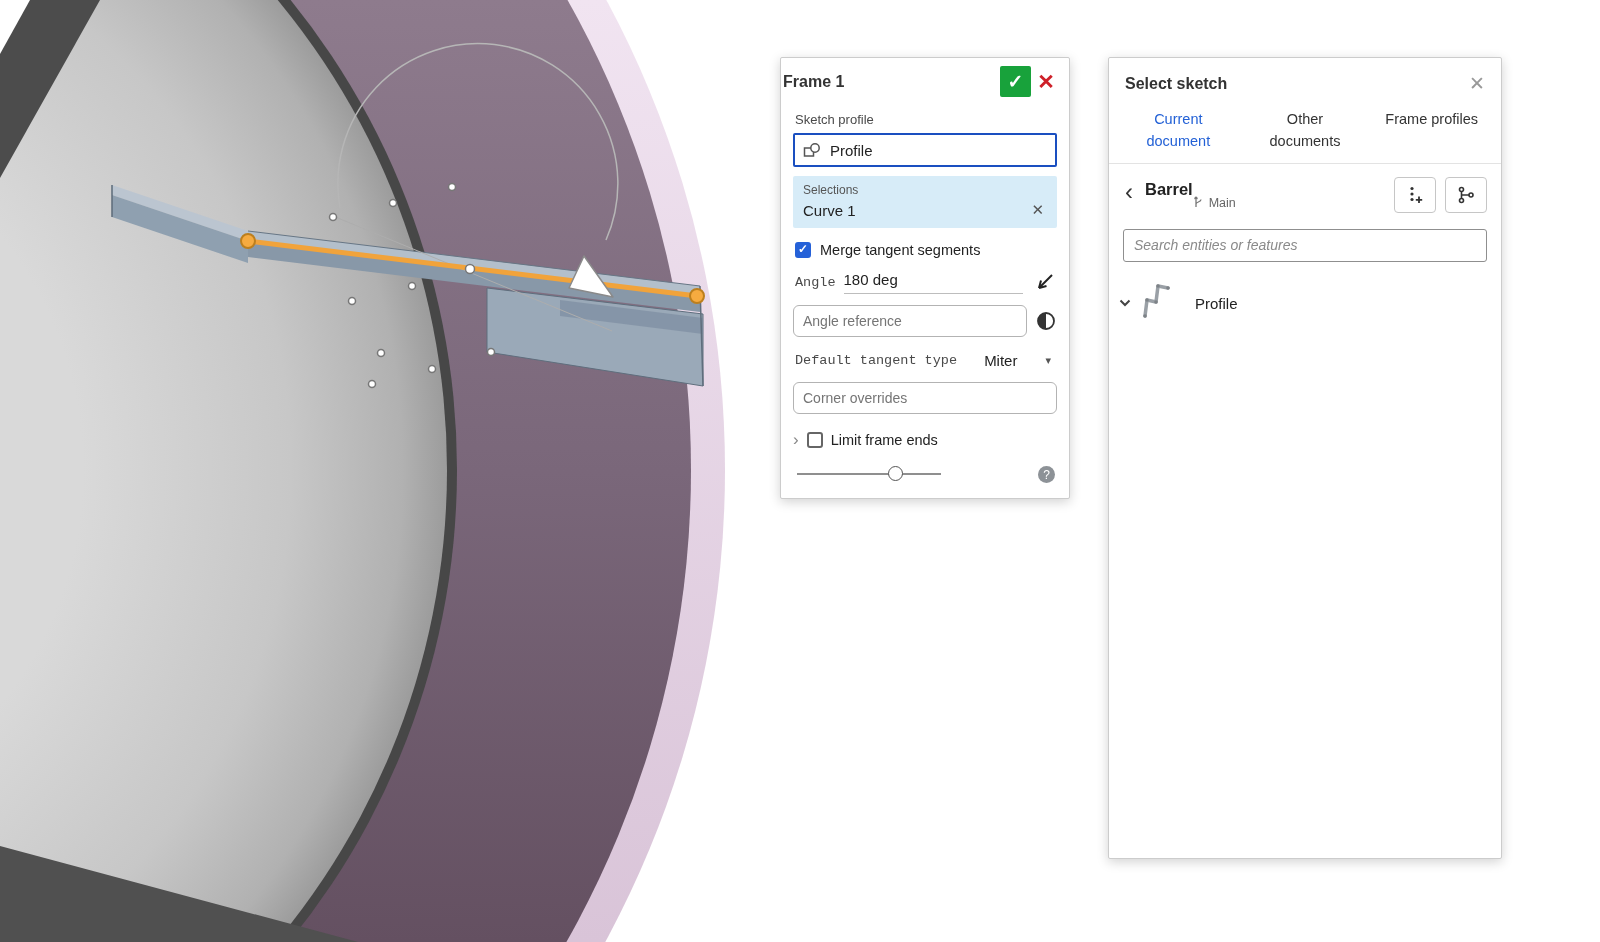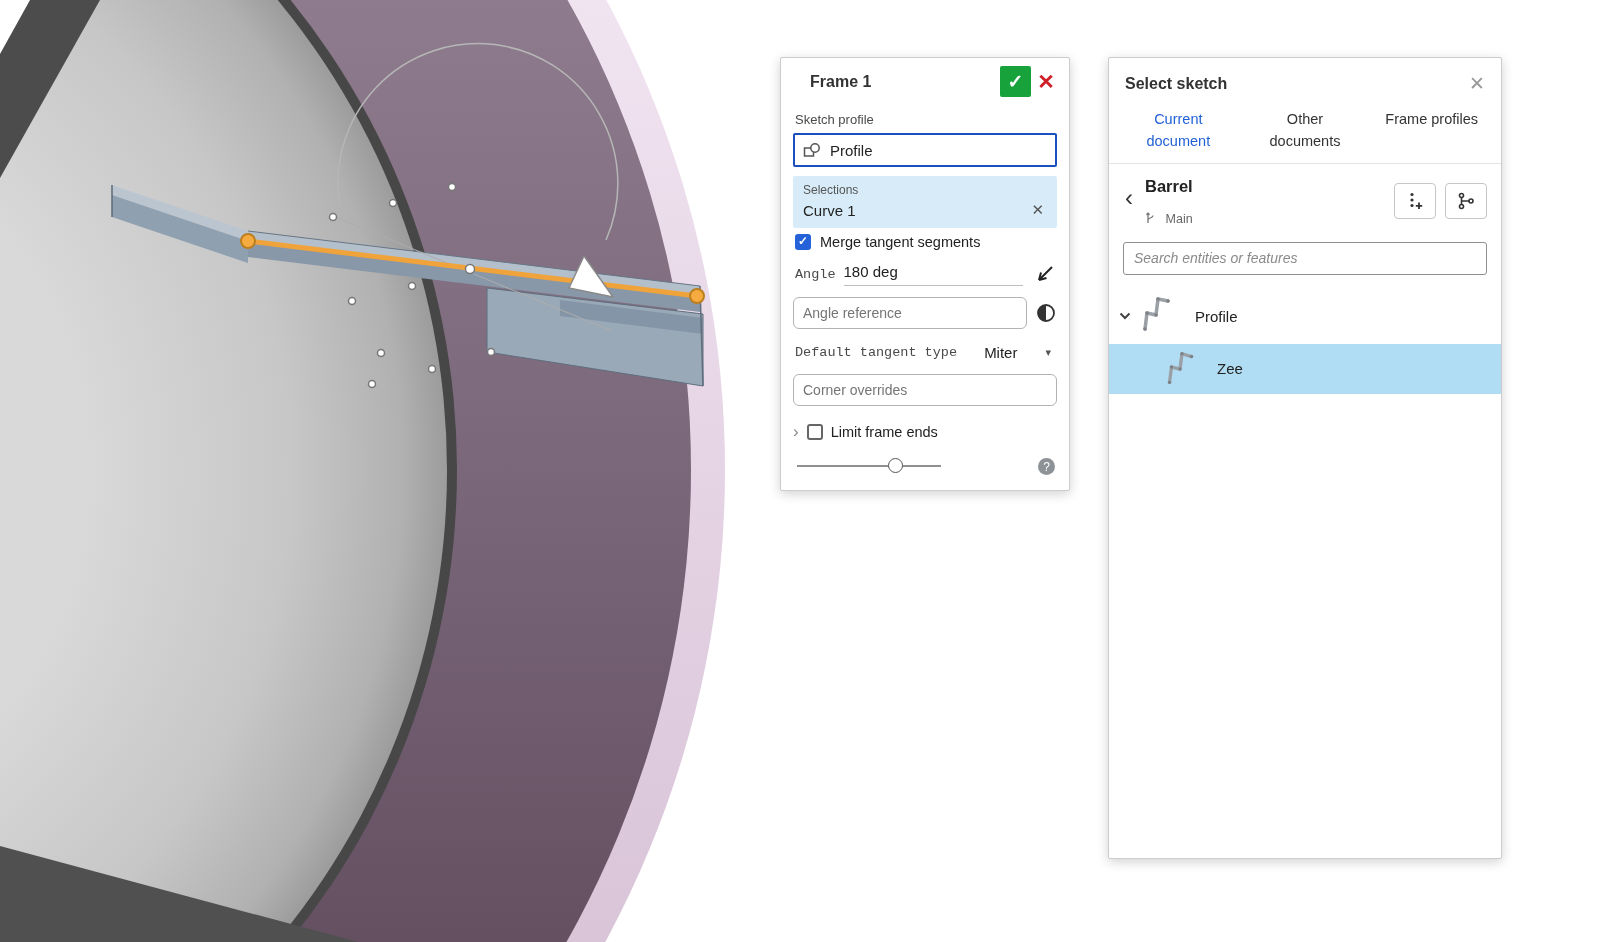--- a/index.html
+++ b/index.html
@@ -8,37 +8,37 @@
     background:#fff;font-family:"Liberation Sans", sans-serif;
     -webkit-font-smoothing:antialiased;
   }
   #scene{position:absolute;left:0;top:0;}
 
   .panel{position:absolute;background:#fff;border:1px solid #ccc;border-radius:2px;
          box-shadow:0 3px 12px rgba(0,0,0,.18);}
 
   
   #frame-dialog{left:780px;top:57px;width:288px;}
-  .fd-header{display:flex;align-items:center;padding:8px 8px 7px 29px;}
+  .fd-header{display:flex;align-items:center;padding:8px 8px 7px 2px;}
   .fd-title{font-size:16px;font-weight:bold;color:#333;flex:1;}
   .btn-confirm{width:31px;height:31px;background:#18a23b;color:#fff;font-size:19px;font-weight:bold;
                display:flex;align-items:center;justify-content:center;border-radius:2px;cursor:pointer;}
   .btn-cancel{width:30px;height:31px;color:#ce2029;font-size:21px;font-weight:bold;
               display:flex;align-items:center;justify-content:center;cursor:pointer;}
   .fd-body{padding:2px 12px 10px;}
   .fd-label{font-size:13px;color:#4a4a4a;margin:6px 2px 6px;}
   .field-focused{display:flex;align-items:center;gap:9px;border:2px solid #1a4fc0;height:30px;
                  padding:0 8px;border-radius:2px;background:#fff;}
   .field-focused .val{font-size:15px;color:#222;}
   .selections-box{background:#d7ecf8;margin-top:9px;padding:7px 10px 9px;border-radius:2px;}
   .sel-label{font-size:12px;color:#555;}
   .sel-row{display:flex;align-items:center;margin-top:4px;}
   .sel-val{font-size:15px;color:#222;flex:1;}
   .sel-remove{color:#555;font-size:15px;padding:0 3px;cursor:pointer;}
-  .cb-row{display:flex;align-items:center;gap:9px;margin:6px 2px 6px;}
+  .cb-row{display:flex;align-items:center;gap:9px;margin:14px 2px 6px;}
   .checkbox{width:16px;height:16px;border:2px solid #666;border-radius:3px;box-sizing:border-box;
             background:#fff;position:relative;flex:none;cursor:pointer;}
   .checkbox.checked{background:#2561d8;border-color:#2561d8;}
   .checkbox.checked::after{content:"✓";position:absolute;left:1px;top:-2px;color:#fff;font-size:12px;font-weight:bold;}
   .cb-label{font-size:14.5px;color:#222;}
   .angle-row{display:flex;align-items:center;margin:13px 2px 2px;}
   .inline-label{font-size:13.5px;color:#4a4a4a;font-family:Liberation Mono, monospace;}
   .angle-value{flex:1;font-size:15px;color:#222;border-bottom:1px solid #bdbdbd;
                padding:0 4px 5px 0;margin:0 8px 0 8px;}
   .input-box{width:100%;box-sizing:border-box;height:32px;border:1px solid #b3b3b3;border-radius:6px;
@@ -66,21 +66,21 @@
   .sp-title{font-size:16px;font-weight:bold;color:#333;flex:1;}
   .sp-close{color:#999;font-size:19px;cursor:pointer;}
   .sp-tabs{display:flex;border-bottom:1px solid #e3e3e3;padding:4px 6px 10px;}
   .ss-tab{flex:1;display:flex;justify-content:center;font-size:14.5px;color:#333;line-height:1.5;
           text-align:center;cursor:pointer;}
   .ss-tab.active{color:#2361d6;}
   .ss-tab .lbl{width:90px;}
   .ss-tab.nowrap .lbl{width:auto;white-space:nowrap;}
   .doc-row{display:flex;align-items:center;padding:13px 14px 9px;}
   .back-chev{font-size:24px;color:#333;margin:-6px 12px 0 2px;cursor:pointer;line-height:1;}
-  .doc-info{display:flex;flex-direction:column;}
+  .doc-info{display:flex;}
   .doc-name{font-size:16.5px;font-weight:bold;color:#222;}
   .ws-row{display:flex;align-items:center;gap:5px;margin-top:16px;justify-content:space-between;}
   .ws-name{font-size:12.5px;color:#666;}
   .doc-actions{margin-left:auto;display:flex;gap:9px;}
   .sq-btn{width:40px;height:34px;border:1px solid #c6c6c6;border-radius:4px;background:#fff;
           display:flex;align-items:center;justify-content:center;cursor:pointer;}
   .search-wrap{padding:7px 14px 4px;}
   .search-input{width:100%;box-sizing:border-box;height:33px;border:1px solid #8f8f8f;border-radius:3px;
                 padding:0 10px;font-size:14px;font-family:inherit;color:#333;outline:none;}
   .search-input::placeholder{font-style:italic;color:#8a8a8a;opacity:1;}
@@ -306,25 +306,14 @@
         <path d="M33,7 L23,5 L21,21 L12,19 L10,35" fill="none" stroke="#9aa0a6" stroke-width="3.5" stroke-linecap="round" stroke-linejoin="round"></path>
         <circle cx="33" cy="7" r="1.8" fill="#7d8287"></circle>
           <circle cx="23" cy="5" r="1.8" fill="#7d8287"></circle>
         <circle cx="21" cy="21" r="1.8" fill="#7d8287"></circle>
           <circle cx="12" cy="19" r="1.8" fill="#7d8287"></circle>
         <circle cx="10" cy="35" r="1.8" fill="#7d8287"></circle>
       </svg>
       <span class="tree-label">Profile</span>
     </div>
 
-    <div class="tree-row selected-row selected">
-      <svg width="44" height="42" viewBox="0 0 46 44">
-        <path d="M34,9 L24,6 L22,22 L13,20 L11,36" fill="none" stroke="#9aa0a6" stroke-width="3.5" stroke-linecap="round" stroke-linejoin="round"></path>
-        <circle cx="34" cy="9" r="1.8" fill="#7d8287"></circle>
-          <circle cx="24" cy="6" r="1.8" fill="#7d8287"></circle>
-        <circle cx="22" cy="22" r="1.8" fill="#7d8287"></circle>
-          <circle cx="13" cy="20" r="1.8" fill="#7d8287"></circle>
-        <circle cx="11" cy="36" r="1.8" fill="#7d8287"></circle>
-      </svg>
-      <span class="tree-label">Zee</span>
-    </div>
   </div>
 </div>
 
 </body></html>

